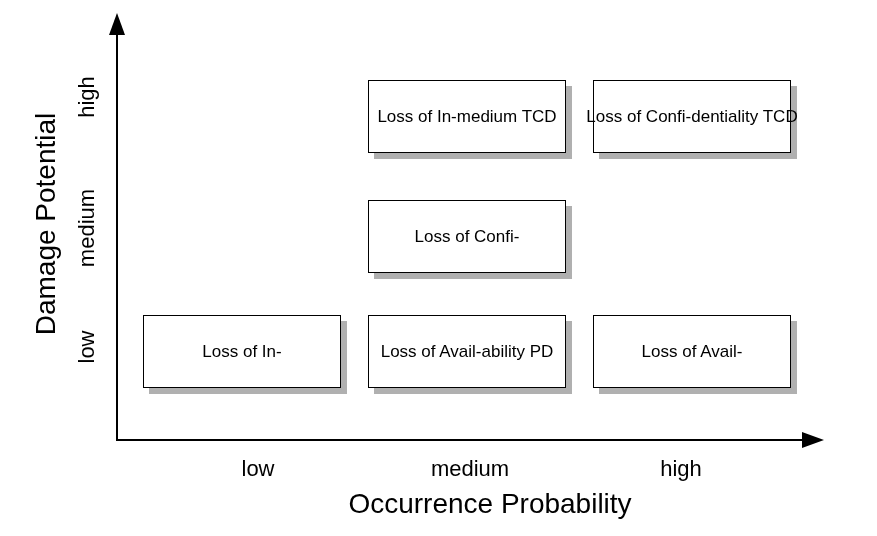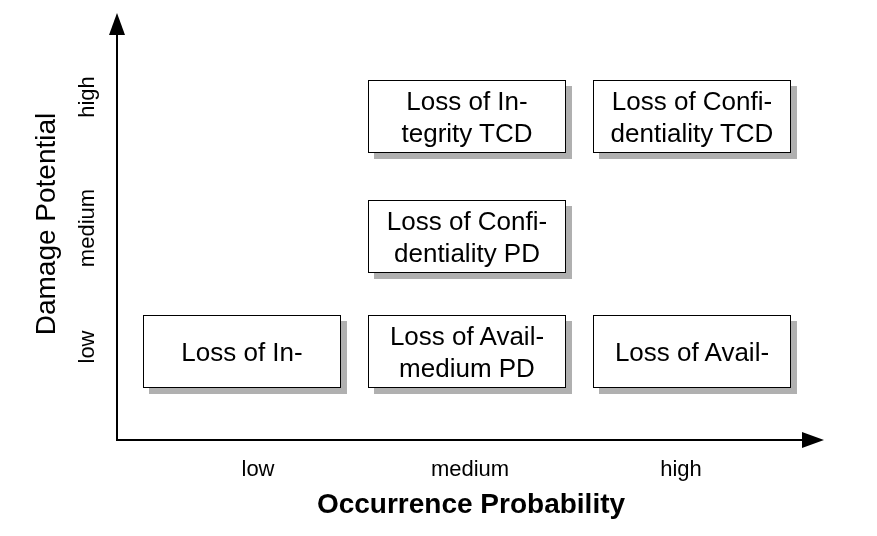--- a/index.html
+++ b/index.html
@@ -51,26 +51,25 @@
     width: 0;
     height: 0;
     border-top: 8px solid transparent;
     border-bottom: 8px solid transparent;
     border-left: 22px solid #000000;
   }
 
   
   .x-axis-title {
     position: absolute;
-    left: 471px;
+    left: 490px;
     top: 504px;
     transform: translate(-50%, -50%);
     font-size: 28px;
     white-space: nowrap;
-    font-weight: bold;
   }
   .y-axis-title {
     position: absolute;
     left: 46px;
     top: 224px;
     transform: translate(-50%, -50%) rotate(-90deg);
     font-size: 28px;
     white-space: nowrap;
   }
 
@@ -102,25 +101,25 @@
   
   .rbox {
     position: absolute;
     width: 198px;
     height: 73px;
     box-sizing: border-box;
     background: #ffffff;
     border: 1.5px solid #000000;
     box-shadow: 6px 6px 0 0 #b0b0b0;
     display: flex;
-    flex-direction: column;
+    flex-direction: row;
     align-items: center;
     justify-content: center;
     text-align: center;
-    font-size: 26px;
+    font-size: 17px;
     line-height: 32px;
     white-space: nowrap;
   }
   .rbox.r-top    { top: 80px; }
   .rbox.r-mid    { top: 200px; }
   .rbox.r-bottom { top: 315px; }
   .rbox.c-low    { left: 143px; }
   .rbox.c-medium { left: 368px; }
   .rbox.c-high   { left: 593px; }
 </style>
@@ -140,39 +139,38 @@
   <div class="y-tick t-high">high</div>
   <div class="y-tick t-medium">medium</div>
   <div class="y-tick t-low">low</div>
 
   <div class="x-tick t-low">low</div>
   <div class="x-tick t-medium">medium</div>
   <div class="x-tick t-high">high</div>
 
   <div class="rbox r-top c-medium">
     <span>Loss of In-</span>
-    <span>tegrity TCD</span>
+    <span>medium TCD</span>
   </div>
 
   <div class="rbox r-top c-high">
     <span>Loss of Confi-</span>
     <span>dentiality TCD</span>
   </div>
 
   <div class="rbox r-mid c-medium">
     <span>Loss of Confi-</span>
-    <span>dentiality PD</span>
   </div>
 
   <div class="rbox r-bottom c-low">
     <span>Loss of In-</span>
   </div>
 
   <div class="rbox r-bottom c-medium">
     <span>Loss of Avail-</span>
-    <span>medium PD</span>
+    <span>ability PD</span>
   </div>
 
   <div class="rbox r-bottom c-high">
     <span>Loss of Avail-</span>
   </div>
 
 </div>
 
 </body></html>

